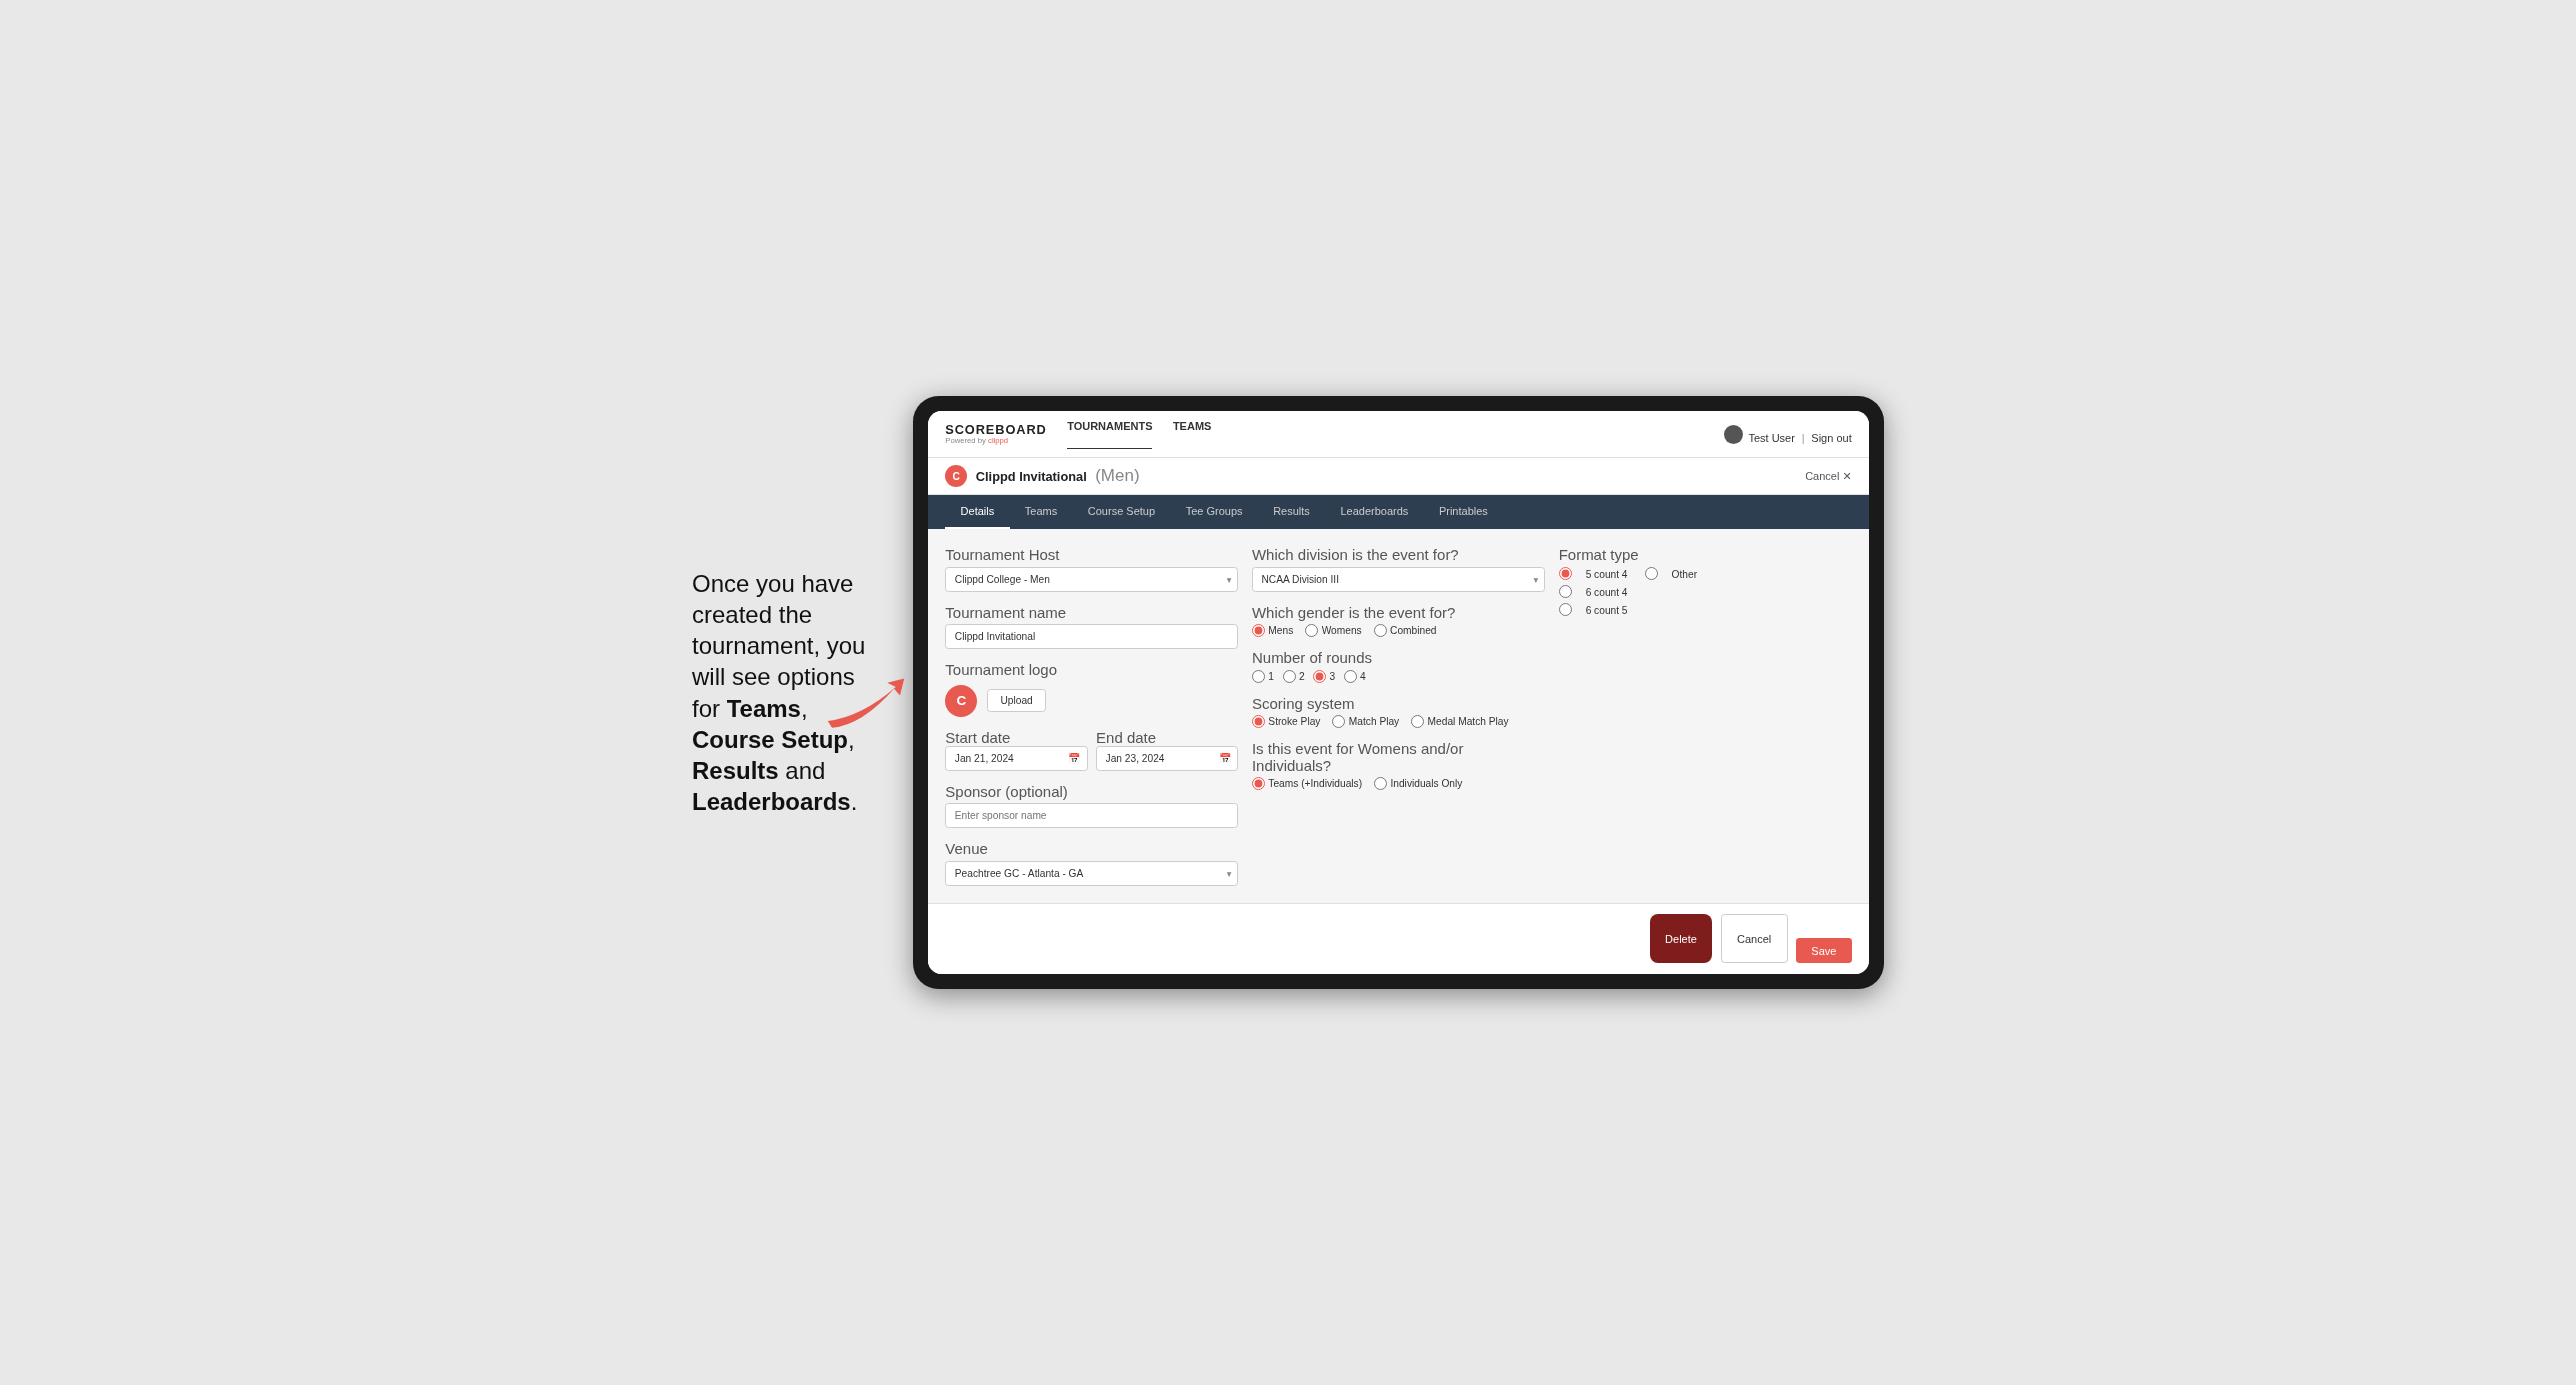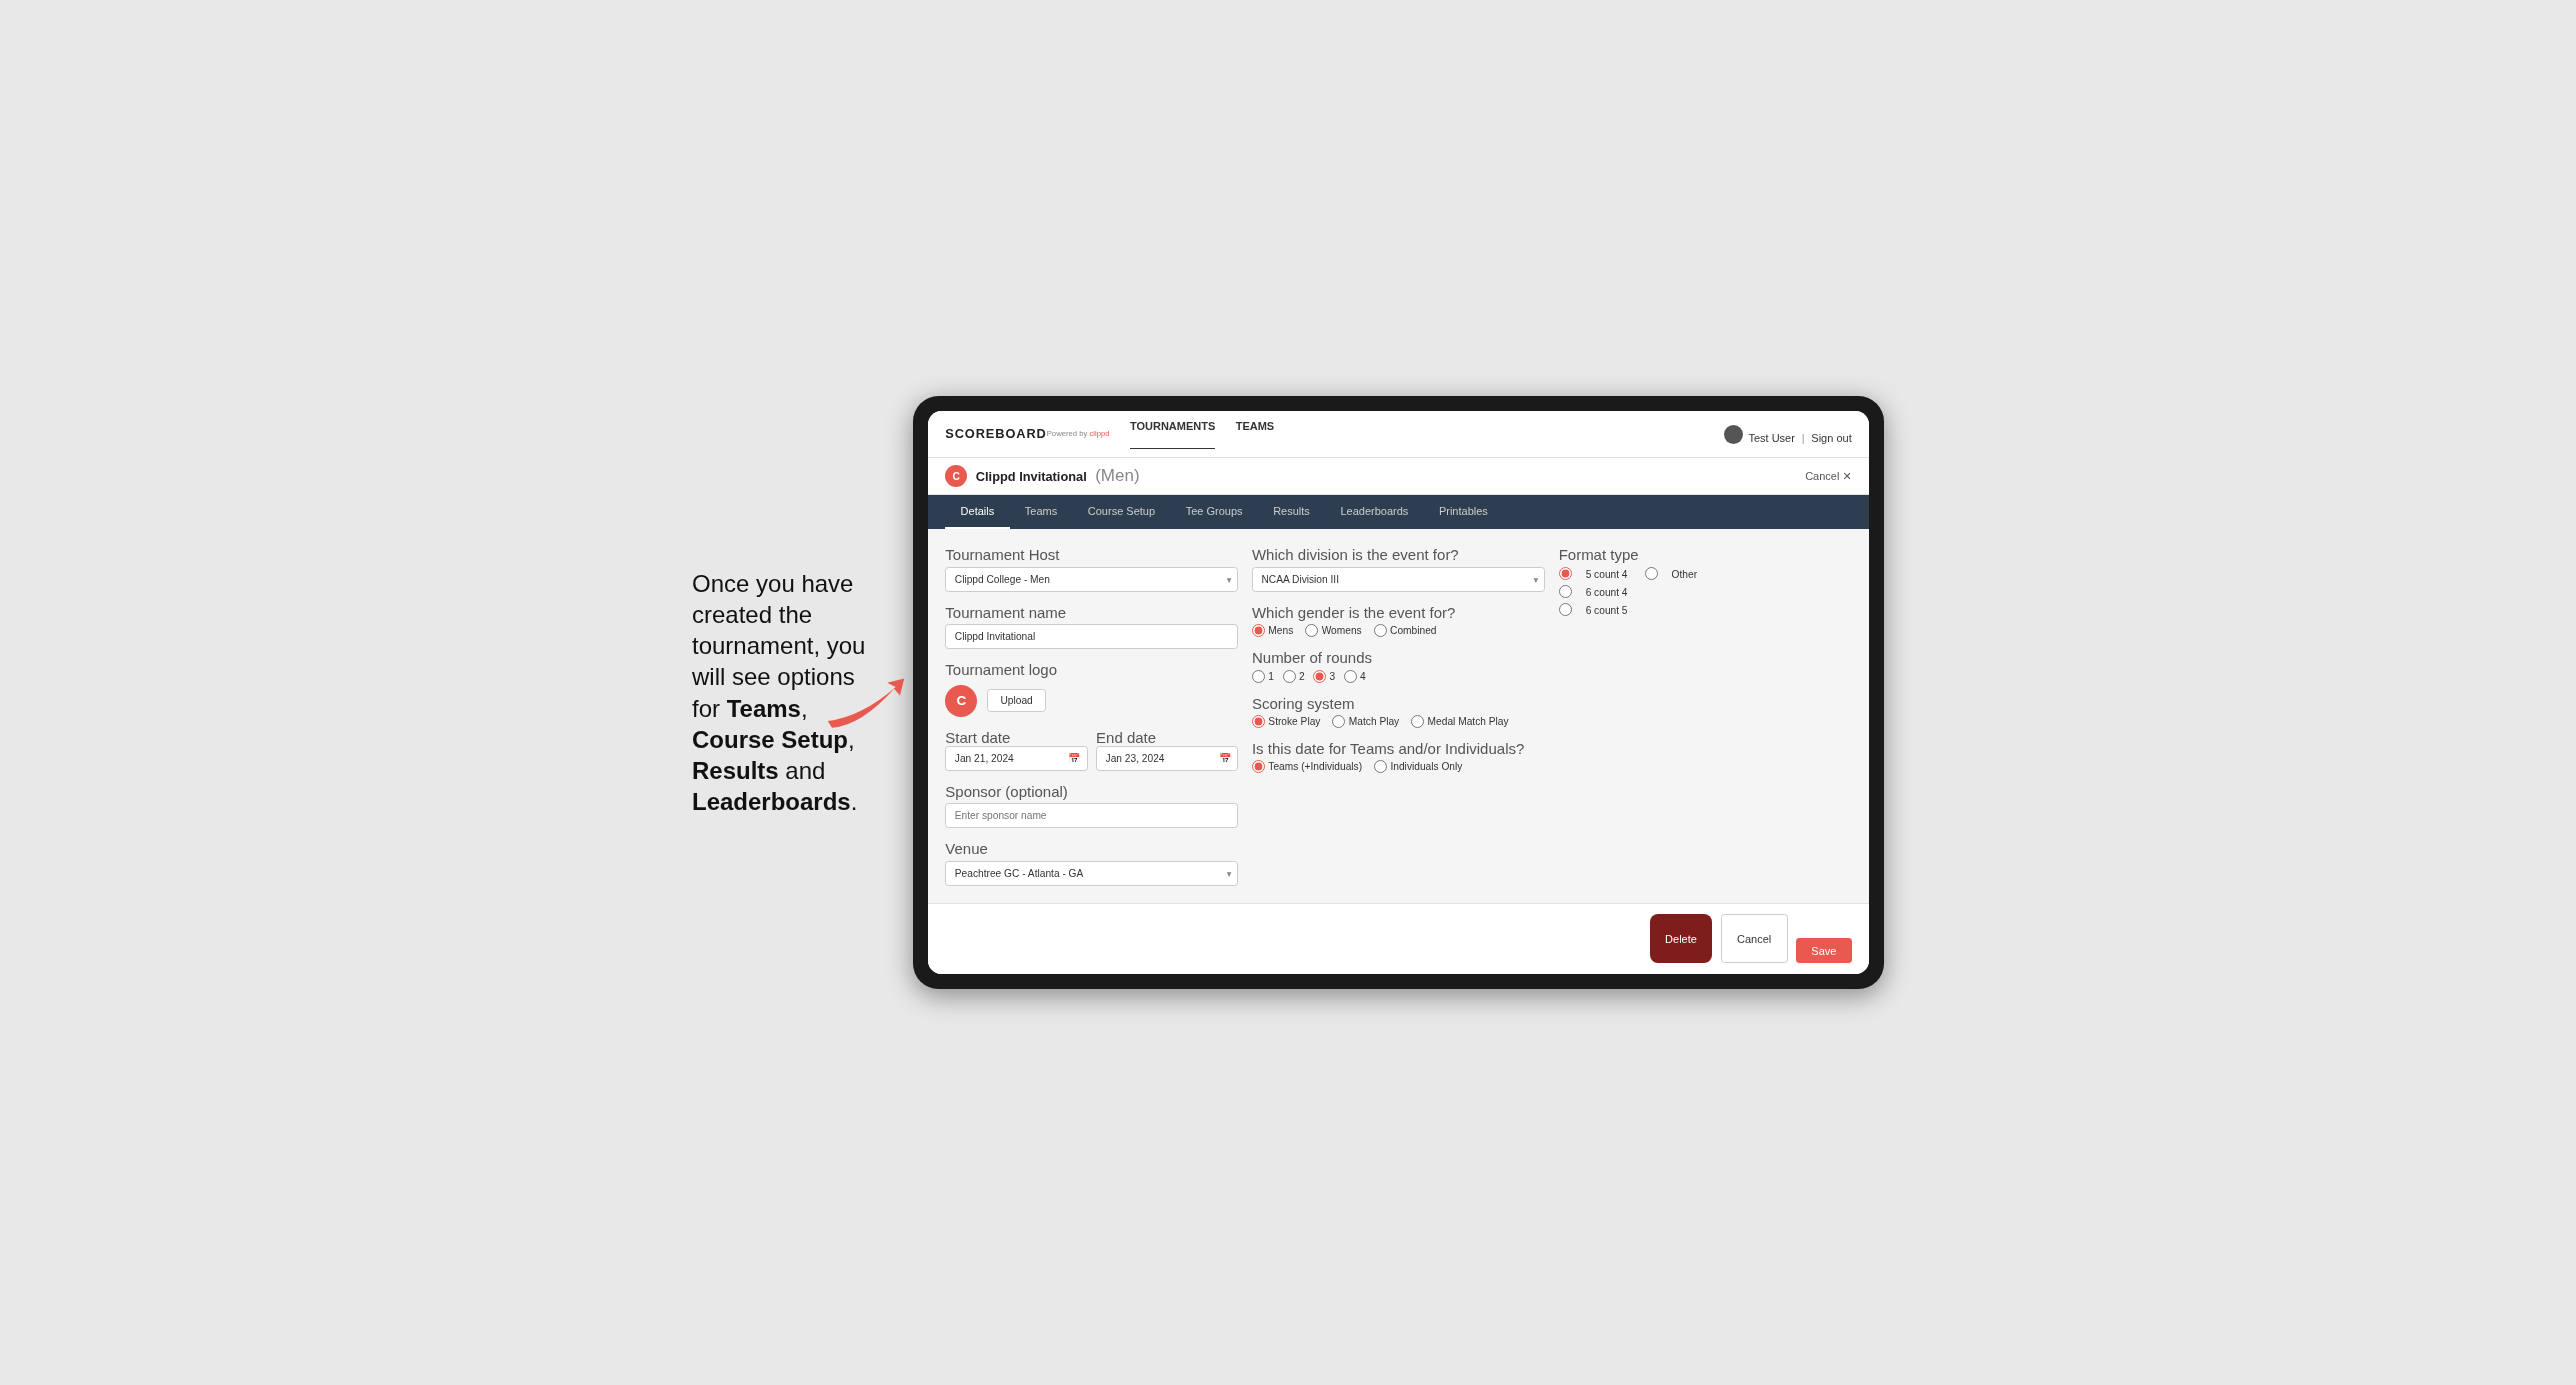--- a/index.html
+++ b/index.html
@@ -61,23 +61,22 @@
     .top-nav {
       background: #fff;
       border-bottom: 0.9px solid #e0e0e0;
       padding: 8.5px 17px;
       display: flex;
       align-items: center;
       justify-content: space-between;
     }
     .logo-area {
       display: flex;
-      flex-direction: row;
+      flex-direction: column;
       line-height: 1.1;
-      align-items: center;
     }
     .logo-text {
       font-size: 12.8px;
       font-weight: 700;
       letter-spacing: 0.9px;
       color: #222;
       text-transform: uppercase;
     }
     .logo-sub {
       font-size: 7.7px;
@@ -551,21 +550,21 @@
                   <span>Match Play</span>
               </label>
               <label class="radio-label">
                 <input type="radio" name="scoring" style=""> 
                   <span>Medal Match Play</span>
               </label>
             </div>
           </div>
 
           <div class="form-group">
-            <label class="form-label">Is this date for Teams and/or Individuals?</label>
+            <label class="form-label">Is this event for Womens and/or Individuals?</label>
             <div class="radio-group">
               <label class="radio-label">
                 <input type="radio" name="teams" checked="" style=""> 
                   <span>Teams (+Individuals)</span>
               </label>
               <label class="radio-label">
                 <input type="radio" name="teams" style=""> 
                   <span>Individuals Only</span>
               </label>
             </div>

